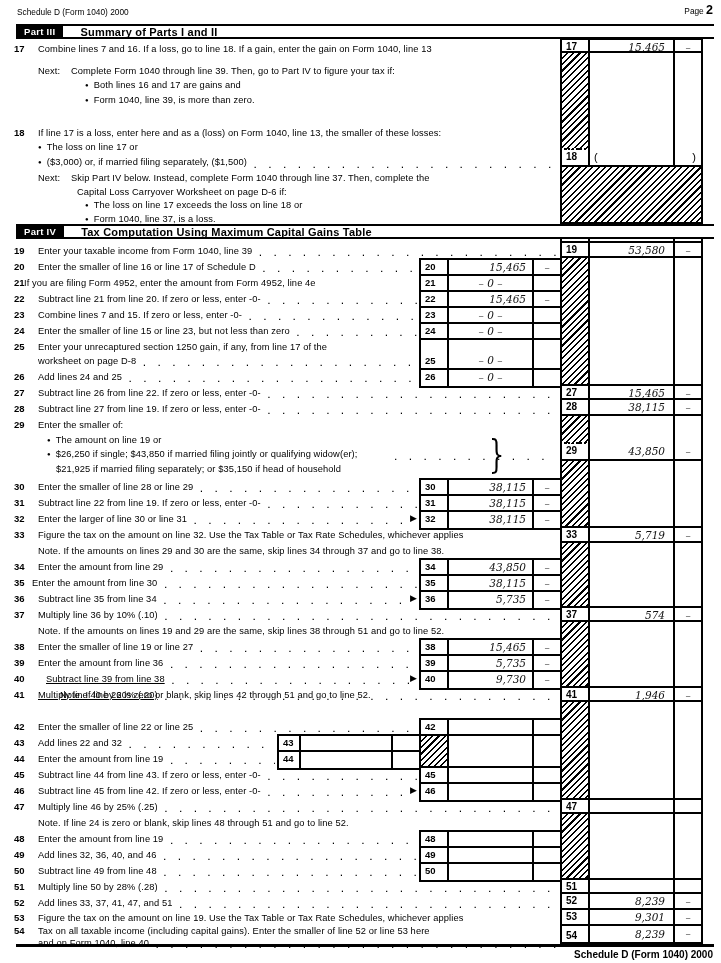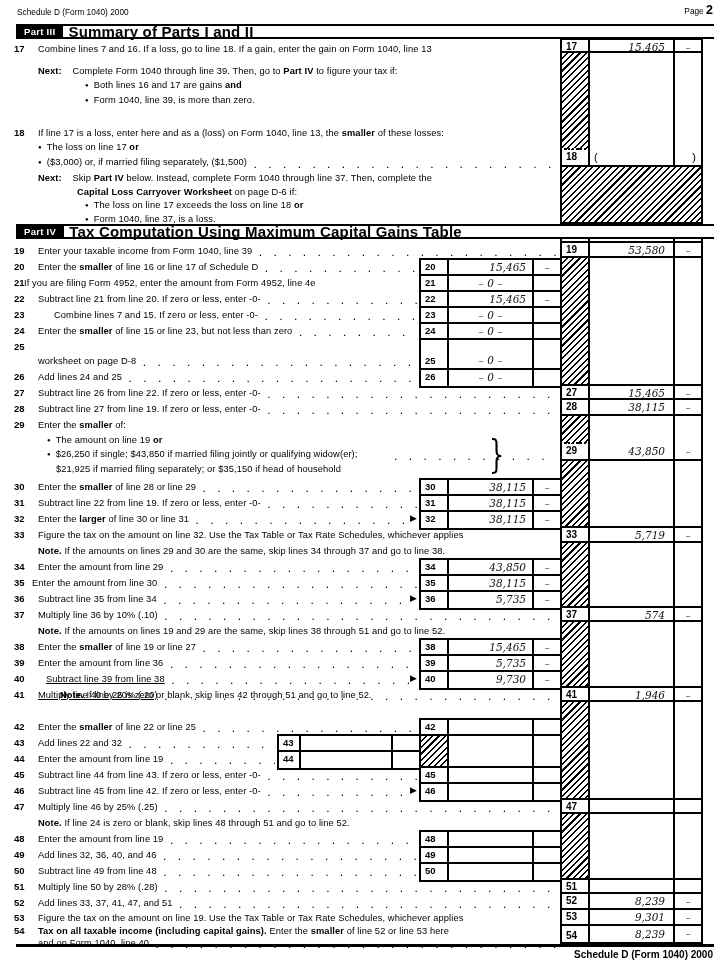--- a/index.html
+++ b/index.html
@@ -2,21 +2,21 @@
 <html><head>
 <meta charset="utf-8">
 <style>
 *{box-sizing:border-box;margin:0;padding:0}
 html,body{background:#e8e8e8}
 #page{position:relative;width:721px;height:963px;background:#fff;font-family:"Liberation Sans",sans-serif;color:#000;overflow:hidden;margin:0 auto}
 
 .row{position:absolute;left:0;height:14px;display:flex;align-items:center;z-index:5}
 .num{position:absolute;left:14px;top:1px;font-weight:bold;font-size:9.5px}
 .txt{white-space:pre;font-size:9.3px;line-height:13px;letter-spacing:.1px}
-.txt .b{font-weight:bold}
+.txt .b{font-weight:normal}
 .bu{font-size:6px;margin-right:5px;position:relative;top:-1px}
 .dots{flex:1;overflow:hidden;white-space:nowrap;font-size:8.5px;font-weight:bold;letter-spacing:5px;padding-left:7px;margin-top:3px}
 .arr{font-size:9px;margin-left:1px;position:relative;top:-1px}
 
 .vline{position:absolute;width:2px;background:#000;z-index:1}
 .hseg{position:absolute;left:560px;width:30px;z-index:2;background:repeating-linear-gradient(135deg,#fff 0px,#fff 3px,#000 3px,#000 4.5px);border-left:2px solid #000;border-right:2px solid #000}
 .hseg.dotted{border-bottom:2px dotted #000}
 .bigh{position:absolute;left:560px;width:143px;z-index:2;background:repeating-linear-gradient(135deg,#fff 0px,#fff 3px,#000 3px,#000 4.5px);border:2px solid #000;border-top:none}
 .mbox{position:absolute;left:560px;width:143px;display:flex;background:#fff;border:2px solid #000;z-index:3}
 .mbox.nt{border-top:none}
@@ -36,21 +36,21 @@
 .gval.zero{text-align:center;padding-right:0}
 .gcts{flex:1;font-style:italic;font-family:"DejaVu Serif",serif;font-size:10.5px;text-align:center;padding-top:1px;color:#111}
 .hcell{background:repeating-linear-gradient(135deg,#fff 0px,#fff 3px,#000 3px,#000 4.5px)}
 .grow.tallrow .glab,.grow.tallrow .gval{display:flex;align-items:flex-end;padding-bottom:2px}
 .grow.tallrow .gval{justify-content:flex-end}
 .grow.tallrow .gval.zero{justify-content:center}
 .grow.tallrow .gcts{display:flex;align-items:flex-end;justify-content:center;padding-bottom:2px}
 
 .banner{position:absolute;left:16px;width:698px;height:15px;background:#fff;border-top:2px solid #000;border-bottom:2.5px solid #000;display:flex;align-items:stretch;z-index:4}
 .plabel{background:#000;color:#fff;font-weight:bold;font-size:9.5px;display:flex;align-items:center;padding:0 8px;letter-spacing:.3px}
-.ptitle{font-weight:bold;font-size:15px;margin-left:5px;display:flex;align-items:center;letter-spacing:.2px}
+.ptitle{font-weight:bold;font-size:11px;margin-left:17px;display:flex;align-items:center;letter-spacing:.2px}
 
 .hdrL{position:absolute;left:17px;top:7px;font-size:8.3px}
 .hdrR{position:absolute;right:8px;top:3px;font-size:8.3px}
 .hdrR .pg2{font-weight:bold;font-size:12.5px}
 .botrule{position:absolute;left:16px;top:944px;width:698px;height:2.5px;background:#000}
 .footer{position:absolute;right:8px;top:949px;font-weight:bold;font-size:10px}
 .brace{position:absolute;left:484px;top:433px;font-size:40px;line-height:40px;font-weight:400;font-family:"DejaVu Serif",serif;transform:scaleX(.6);transform-origin:center;z-index:5}
 </style>
 </head>
 <body>
@@ -138,30 +138,31 @@
       <span class="num">21</span>
       <span class="txt" style="margin-left: 24px;"><span>If you are filing Form 4952, enter the amount from Form 4952, line 4e</span></span>
     </div>
     <div class="row" style="top: 292px; width: 417px;">
       <span class="num">22</span>
       <span class="txt" style="margin-left: 38px;"><span>Subtract line 21 from line 20. If zero or less, enter -0-</span></span>
       <span class="dots">. . . . . . . . . . . . . . . . . . . . . . . . . . . . . . . . . . . . . . . . . . . . . . . . . . . . . . . . . . . . . . . . . . . . . . . . . . . . . . . . . . . . . . . . . . </span>
     </div>
     <div class="row" style="top: 308px; width: 417px;">
       <span class="num">23</span>
-      <span class="txt" style="margin-left: 54px;"><span>Combine lines 7 and 15. If zero or less, enter -0-</span></span>
+      <span class="txt" style="margin-left: 38px;"><span>Combine lines 7 and 15. If zero or less, enter -0-</span></span>
       <span class="dots">. . . . . . . . . . . . . . . . . . . . . . . . . . . . . . . . . . . . . . . . . . . . . . . . . . . . . . . . . . . . . . . . . . . . . . . . . . . . . . . . . . . . . . . . . . </span>
     </div>
     <div class="row" style="top: 324px; width: 417px;">
       <span class="num">24</span>
       <span class="txt" style="margin-left: 38px;"><span>Enter the </span><span class="b">smaller</span><span> of line 15 or line 23, but not less than zero</span></span>
       <span class="dots">. . . . . . . . . . . . . . . . . . . . . . . . . . . . . . . . . . . . . . . . . . . . . . . . . . . . . . . . . . . . . . . . . . . . . . . . . . . . . . . . . . . . . . . . . . </span>
     </div>
     <div class="row" style="top: 340px; width: 557px;">
       <span class="num">25</span>
+      <span class="txt" style="margin-left: 38px;"><span>Enter your unrecaptured section 1250 gain, if any, from line 17 of the</span></span>
     </div>
     <div class="row" style="top: 354px; width: 417px;">
       <span class="txt" style="margin-left: 38px;"><span>worksheet on page D-8</span></span>
       <span class="dots">. . . . . . . . . . . . . . . . . . . . . . . . . . . . . . . . . . . . . . . . . . . . . . . . . . . . . . . . . . . . . . . . . . . . . . . . . . . . . . . . . . . . . . . . . . </span>
     </div>
     <div class="row" style="top: 370px; width: 417px;">
       <span class="num">26</span>
       <span class="txt" style="margin-left: 38px;"><span>Add lines 24 and 25</span></span>
       <span class="dots">. . . . . . . . . . . . . . . . . . . . . . . . . . . . . . . . . . . . . . . . . . . . . . . . . . . . . . . . . . . . . . . . . . . . . . . . . . . . . . . . . . . . . . . . . . </span>
     </div>

